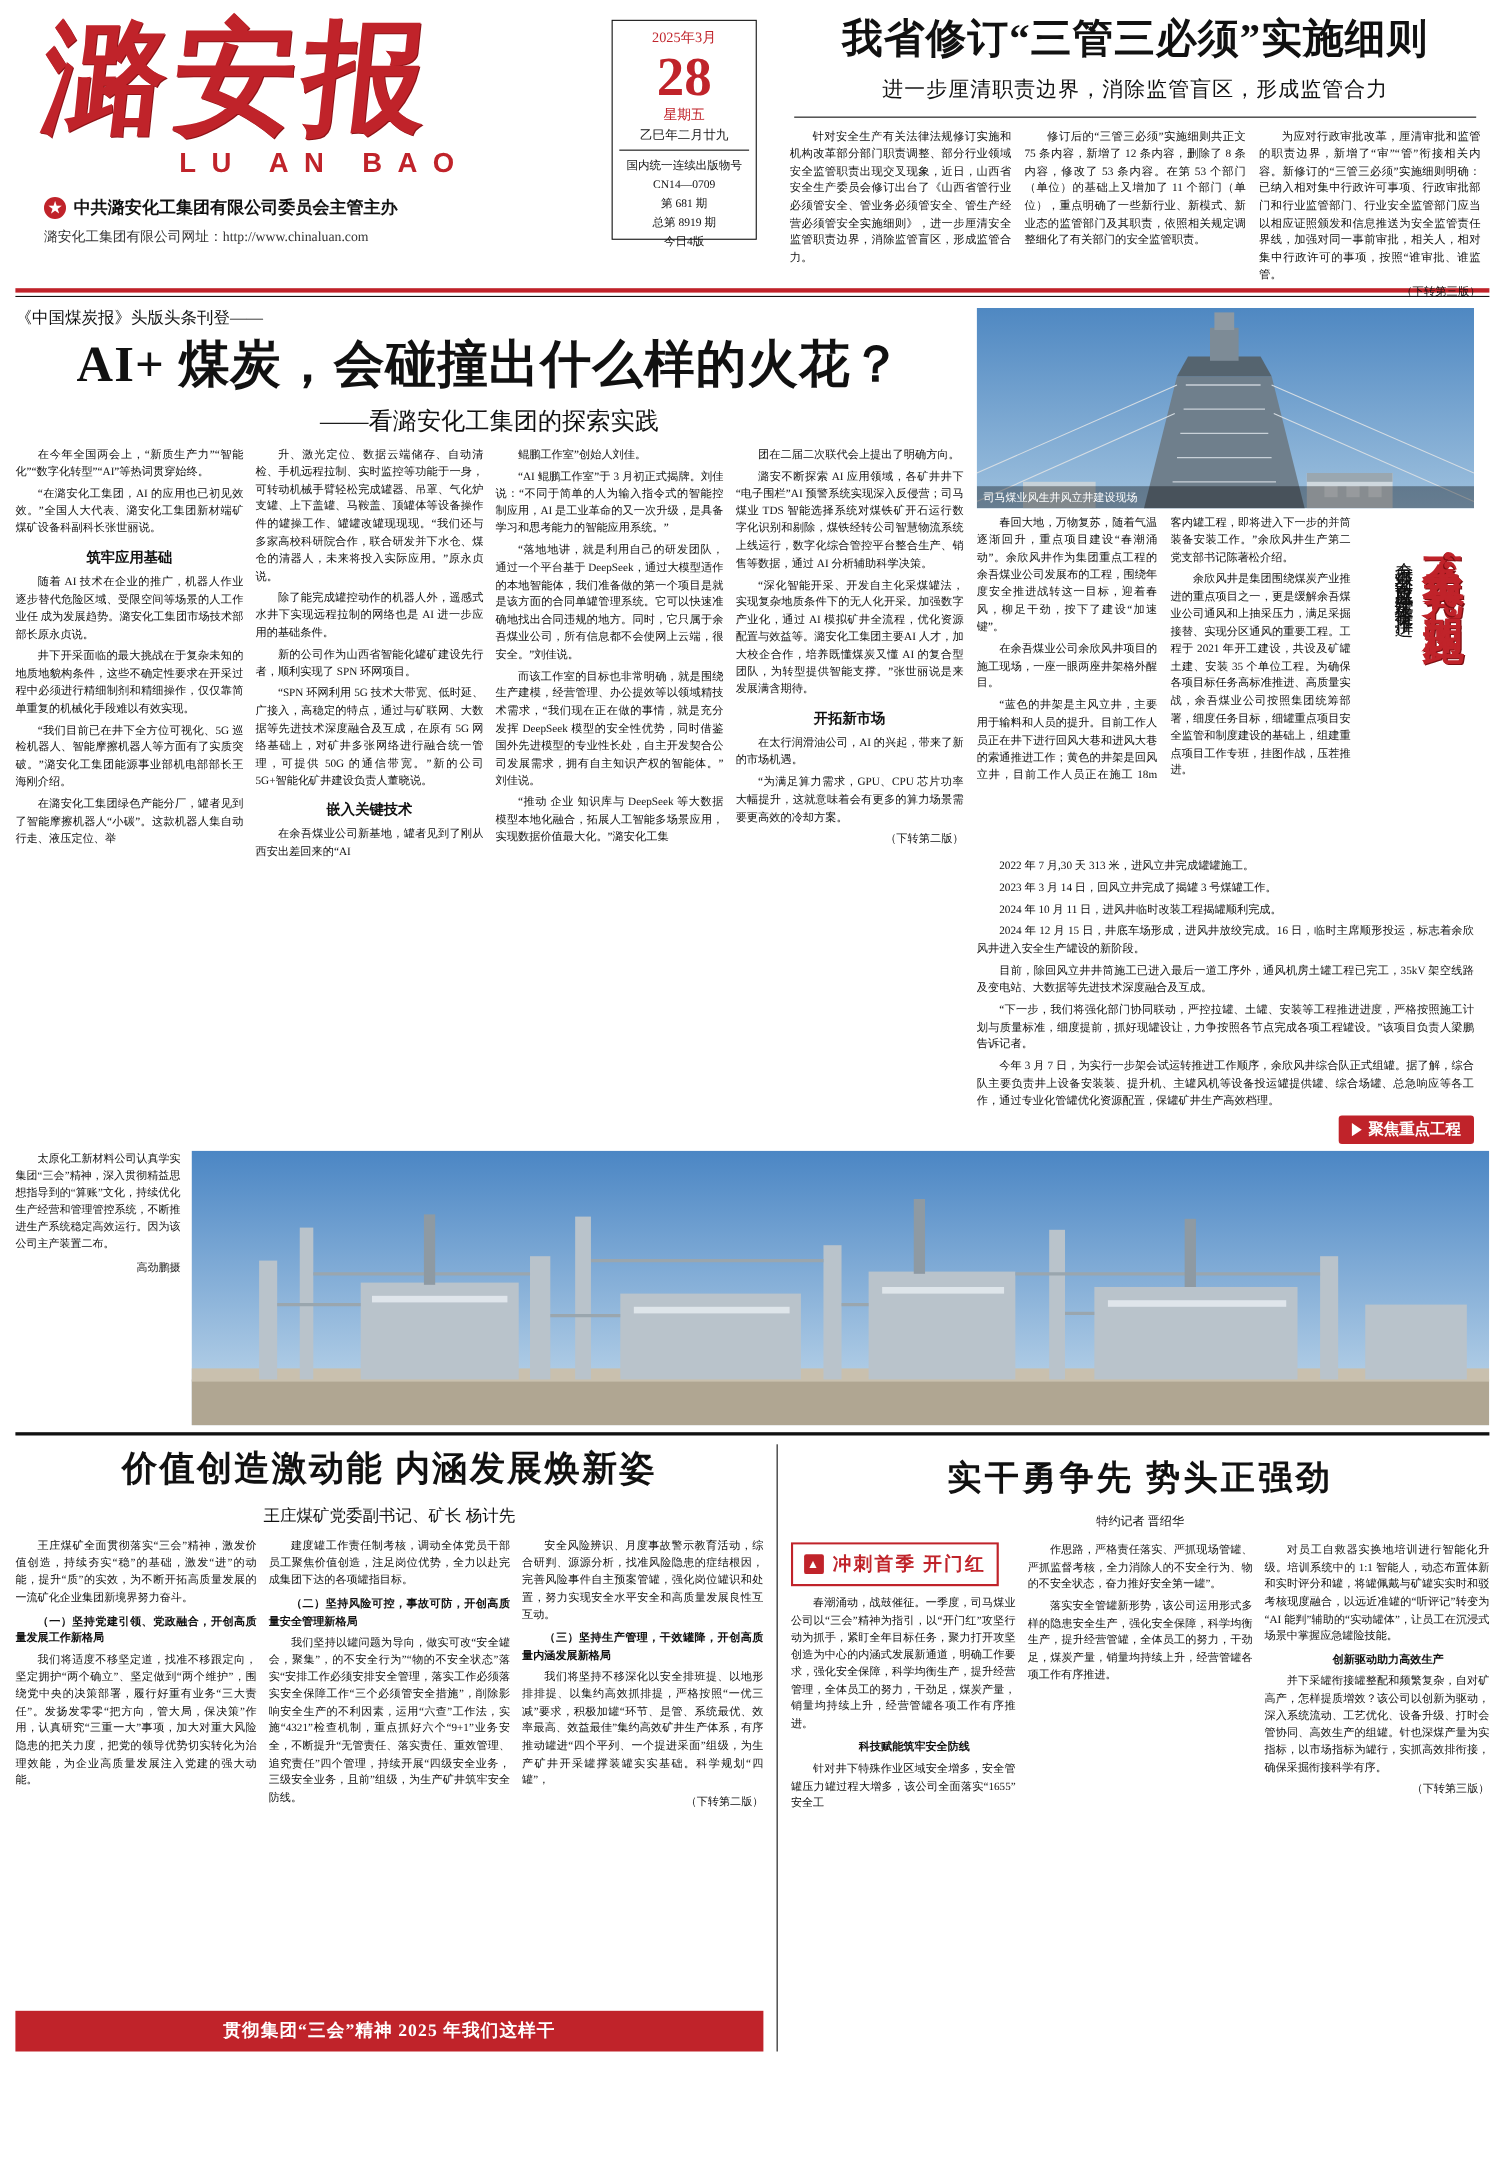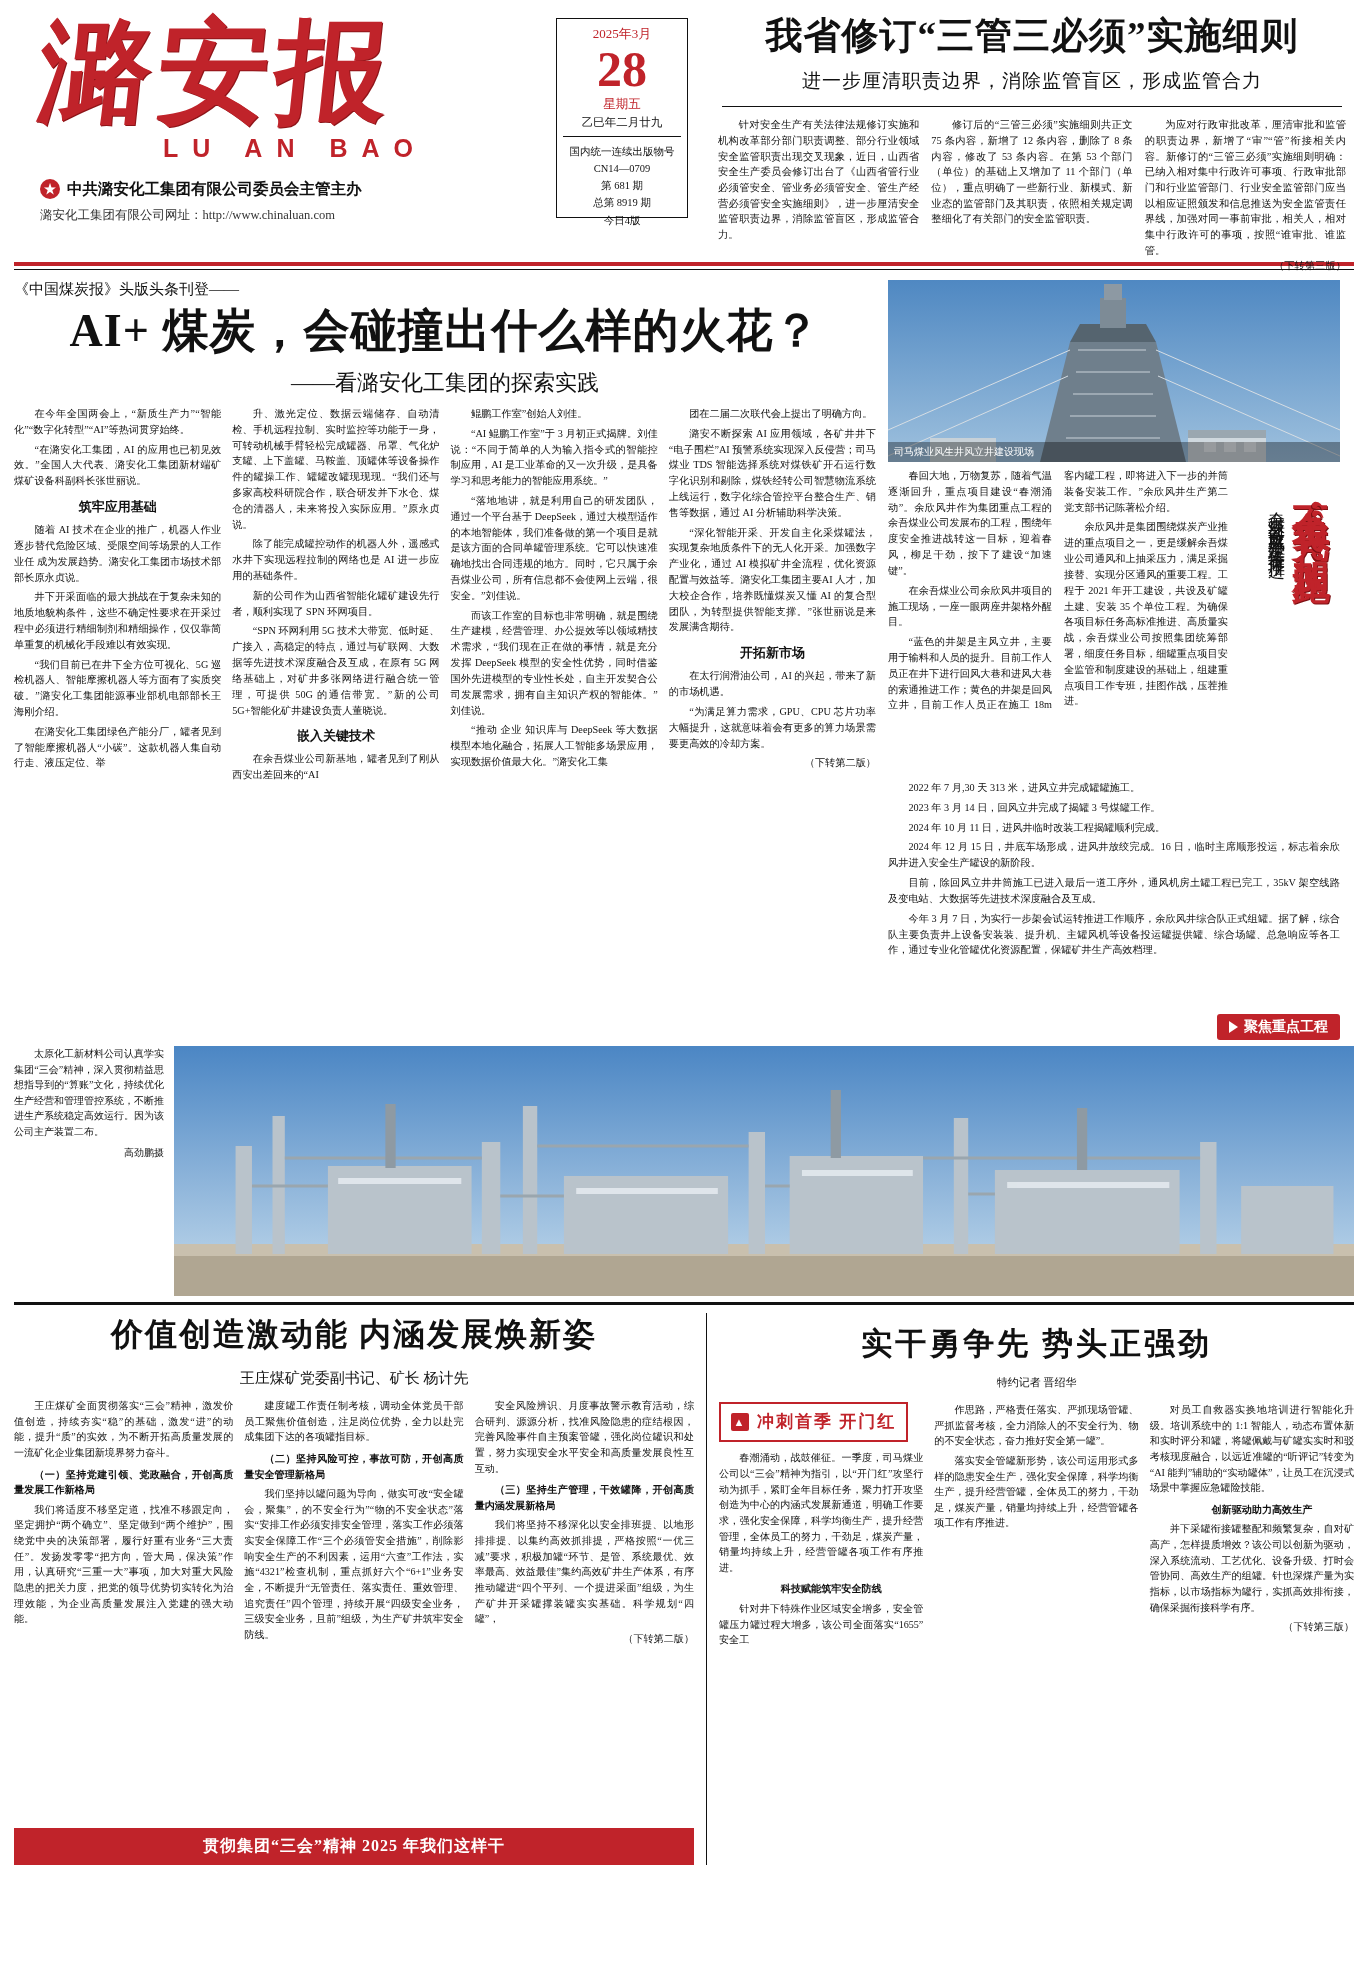--- a/index.html
+++ b/index.html
@@ -222,20 +222,21 @@
           <p class="indent" style="margin:0 0 4px">余欣风井是集团围绕煤炭产业推进的重点项目之一，更是缓解余吾煤业公司通风和上抽采压力，满足采掘接替、实现分区通风的重要工程。工程于 2021 年开工建设，共设及矿罐土建、安装 35 个单位工程。为确保各项目标任务高标准推进、高质量实战，余吾煤业公司按照集团统筹部署，细度任务目标，细罐重点项目安全监管和制度建设的基础上，组建重点项目工作专班，挂图作战，压茬推进。</p>
         </div>
       </div>
 
       <div style="font-size:10.2px;line-height:1.55;text-align:justify;column-count:1;height:230px;overflow:hidden">
         <p class="indent" style="margin:0 0 4px">2022 年 7 月,30 天 313 米，进风立井完成罐罐施工。</p>
         <p class="indent" style="margin:0 0 4px">2023 年 3 月 14 日，回风立井完成了揭罐 3 号煤罐工作。</p>
         <p class="indent" style="margin:0 0 4px">2024 年 10 月 11 日，进风井临时改装工程揭罐顺利完成。</p>
         <p class="indent" style="margin:0 0 4px">2024 年 12 月 15 日，井底车场形成，进风井放绞完成。16 日，临时主席顺形投运，标志着余欣风井进入安全生产罐设的新阶段。</p>
         <p class="indent" style="margin:0 0 4px">目前，除回风立井井筒施工已进入最后一道工序外，通风机房土罐工程已完工，35kV 架空线路及变电站、大数据等先进技术深度融合及互成。</p>
+        <p class="indent" style="margin:0 0 4px">“下一步，我们将强化部门协同联动，严控拉罐、土罐、安装等工程推进进度，严格按照施工计划与质量标准，细度提前，抓好现罐设让，力争按照各节点完成各项工程罐设。”该项目负责人梁鹏告诉记者。</p>
         <p class="indent" style="margin:0 0 4px">今年 3 月 7 日，为实行一步架会试运转推进工作顺序，余欣风井综合队正式组罐。据了解，综合队主要负责井上设备安装装、提升机、主罐风机等设备投运罐提供罐、综合场罐、总急响应等各工作，通过专业化管罐优化资源配置，保罐矿井生产高效档理。</p>
 
       </div>
 
       <div style="display:flex;justify-content:flex-end;margin-top:4px">
         <span class="badge">
           <span class="tri"></span>
           <span>聚焦重点工程</span>
         </span>
       </div>
@@ -305,21 +306,21 @@
       <div class="b-byline">王庄煤矿党委副书记、矿长  杨计先</div>
       <div class="b-cols" style="height:430px;overflow:hidden">
         <div class="col">
           <p class="indent" style="margin:0 0 4px">王庄煤矿全面贯彻落实“三会”精神，激发价值创造，持续夯实“稳”的基础，激发“进”的动能，提升“质”的实效，为不断开拓高质量发展的一流矿化企业集团新境界努力奋斗。</p>
           <p class="indent" style="margin:6px 0 4px;font-weight:700">（一）坚持党建引领、党政融合，开创高质量发展工作新格局</p>
           <p class="indent" style="margin:0 0 4px">我们将适度不移坚定道，找准不移跟定向，坚定拥护“两个确立”、坚定做到“两个维护”，围绕党中央的决策部署，履行好重有业务“三大责任”。发扬发零零“把方向，管大局，保决策”作用，认真研究“三重一大”事项，加大对重大风险隐患的把关力度，把党的领导优势切实转化为治理效能，为企业高质量发展注入党建的强大动能。</p>
         </div>
         <div class="col">
           <p class="indent" style="margin:0 0 4px">建度罐工作责任制考核，调动全体党员干部员工聚焦价值创造，注足岗位优势，全力以赴完成集团下达的各项罐指目标。</p>
           <p class="indent" style="margin:6px 0 4px;font-weight:700">（二）坚持风险可控，事故可防，开创高质量安全管理新格局</p>
-          <p class="indent" style="margin:0 0 4px">我们坚持以罐问题为导向，做实可改“安全罐会，聚集”，的不安全行为”“物的不安全状态”落实“安排工作必须安排安全管理，落实工作必须落实安全保障工作“三个必须管安全措施”，削除影响安全生产的不利因素，运用“六查”工作法，实施“4321”检查机制，重点抓好六个“6+1”业务安全，不断提升“无管责任、落实责任、重效管理、追究责任”四个管理，持续开展“四级安全业务，三级安全业务，且前”组级，为生产矿井筑牢安全防线。</p>
+          <p class="indent" style="margin:0 0 4px">我们坚持以罐问题为导向，做实可改“安全罐会，聚集”，的不安全行为”“物的不安全状态”落实“安排工作必须安排安全管理，落实工作必须落实安全保障工作“三个必须管安全措施”，削除影响安全生产的不利因素，运用“六查”工作法，实施“4321”检查机制，重点抓好六个“9+1”业务安全，不断提升“无管责任、落实责任、重效管理、追究责任”四个管理，持续开展“四级安全业务，三级安全业务，且前”组级，为生产矿井筑牢安全防线。</p>
         </div>
         <div class="col">
           <p class="indent" style="margin:0 0 4px">安全风险辨识、月度事故警示教育活动，综合研判、源源分析，找准风险隐患的症结根因，完善风险事件自主预案管罐，强化岗位罐识和处置，努力实现安全水平安全和高质量发展良性互互动。</p>
           <p class="indent" style="margin:6px 0 4px;font-weight:700">（三）坚持生产管理，干效罐降，开创高质量内涵发展新格局</p>
           <p class="indent" style="margin:0 0 4px">我们将坚持不移深化以安全排班提、以地形排排提、以集约高效抓排提，严格按照“一优三减”要求，积极加罐“环节、是管、系统最优、效率最高、效益最佳”集约高效矿井生产体系，有序推动罐进“四个平列、一个提进采面”组级，为生产矿井开采罐撑装罐实实基础。科学规划“四罐”，</p>
           <p class="indent" style="margin:0;text-align:right">（下转第二版）</p>
         </div>
       </div>
       <div class="slogan">贯彻集团“三会”精神  2025 年我们这样干</div>
     </div>

